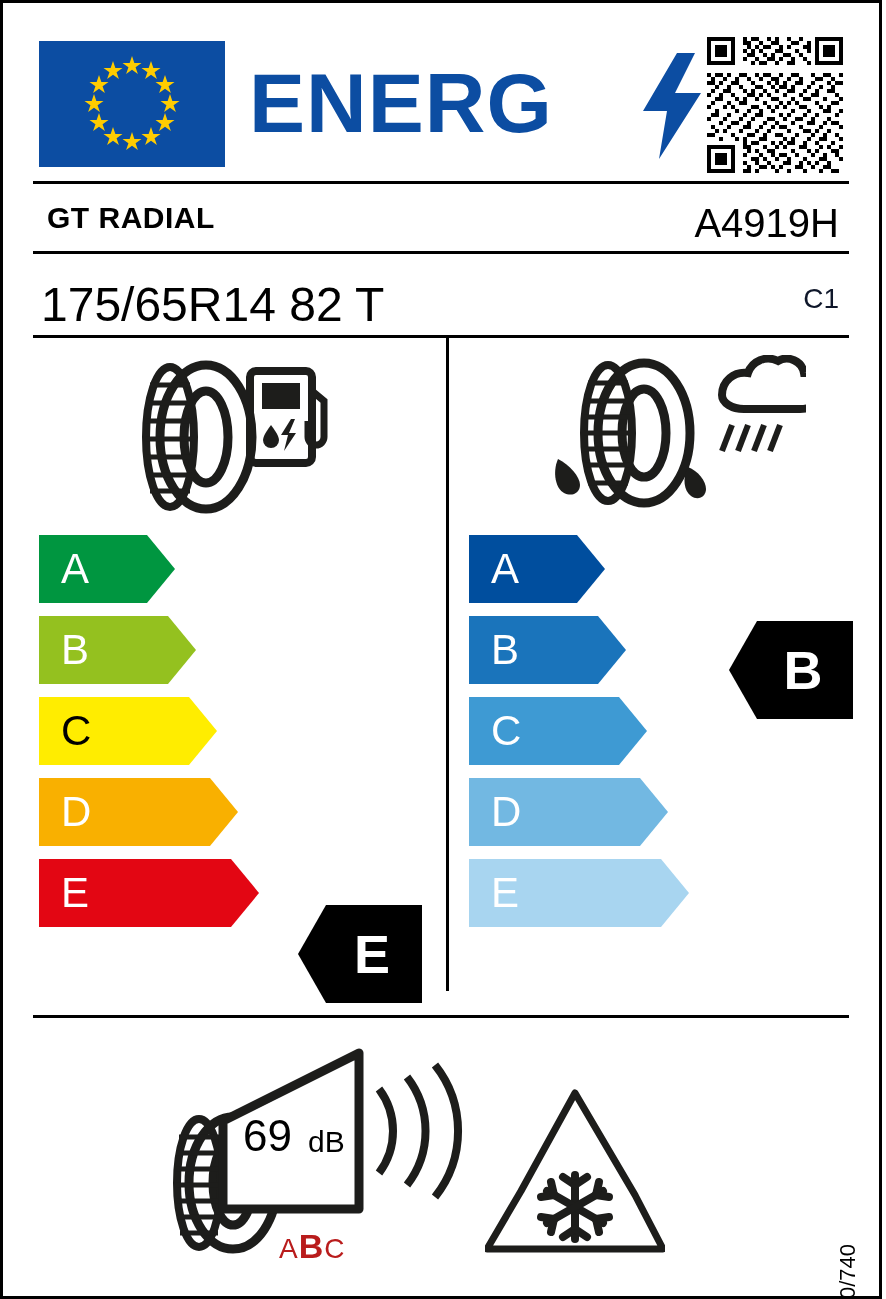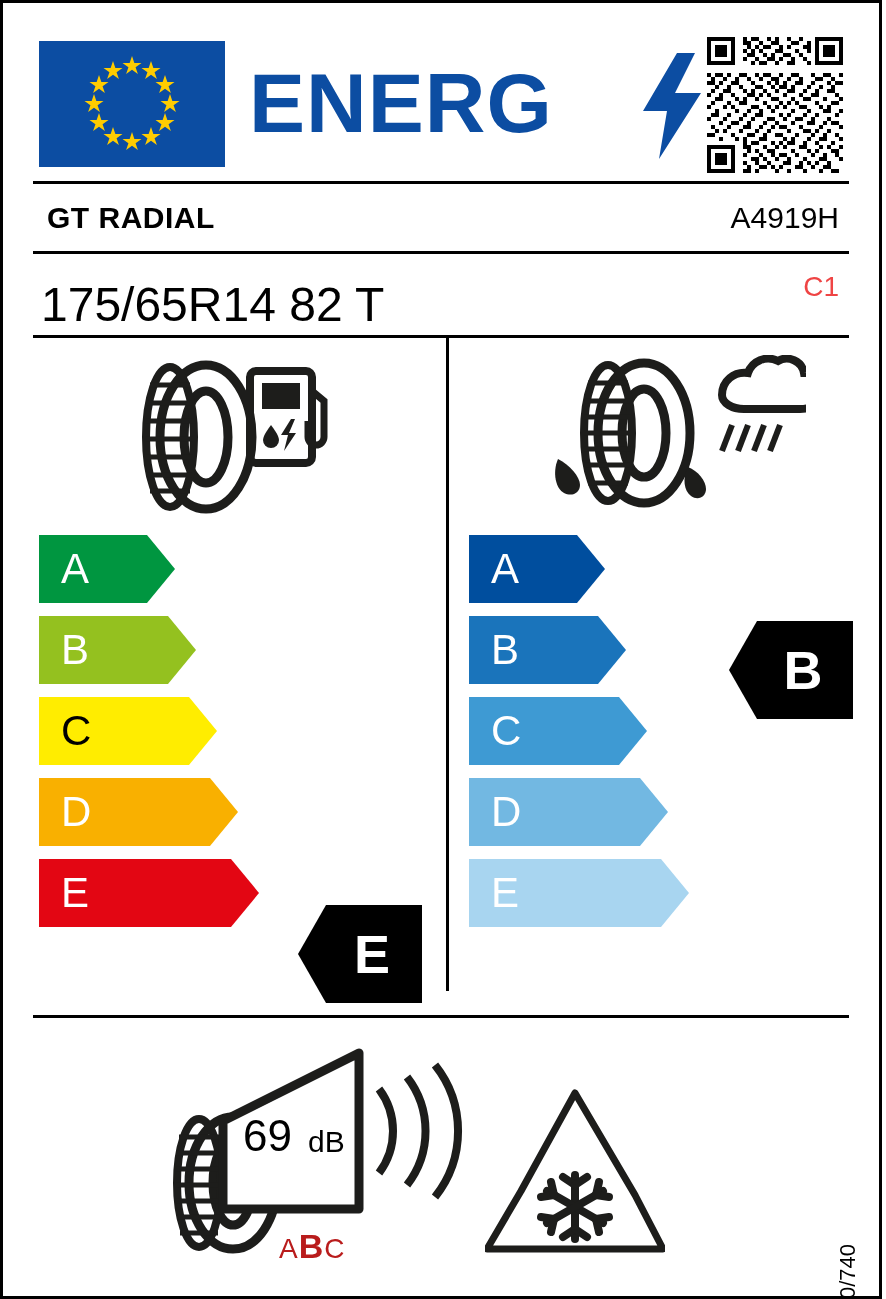--- a/index.html
+++ b/index.html
@@ -71,36 +71,36 @@
     top: 198px;
     font-size: 30px;
     font-weight: bold;
     letter-spacing: 0.5px;
     color: #000;
   }
   .sku {
     position: absolute;
     right: 40px;
     top: 198px;
-    font-size: 30px;
+    font-size: 40px;
     color: #000;
   }
   .size {
     position: absolute;
     left: 38px;
     top: 274px;
     font-size: 48px;
     color: #000;
   }
   .cls {
     position: absolute;
     right: 40px;
-    top: 268px;
+    top: 280px;
     font-size: 28px;
-    color: #ef4444;
+    color: #0f172a;
     margin-left: 28px;
   }
 
   
   .vline {
     position: absolute;
     left: 443px;
     top: 333px;
     width: 3px;
     height: 655px;

